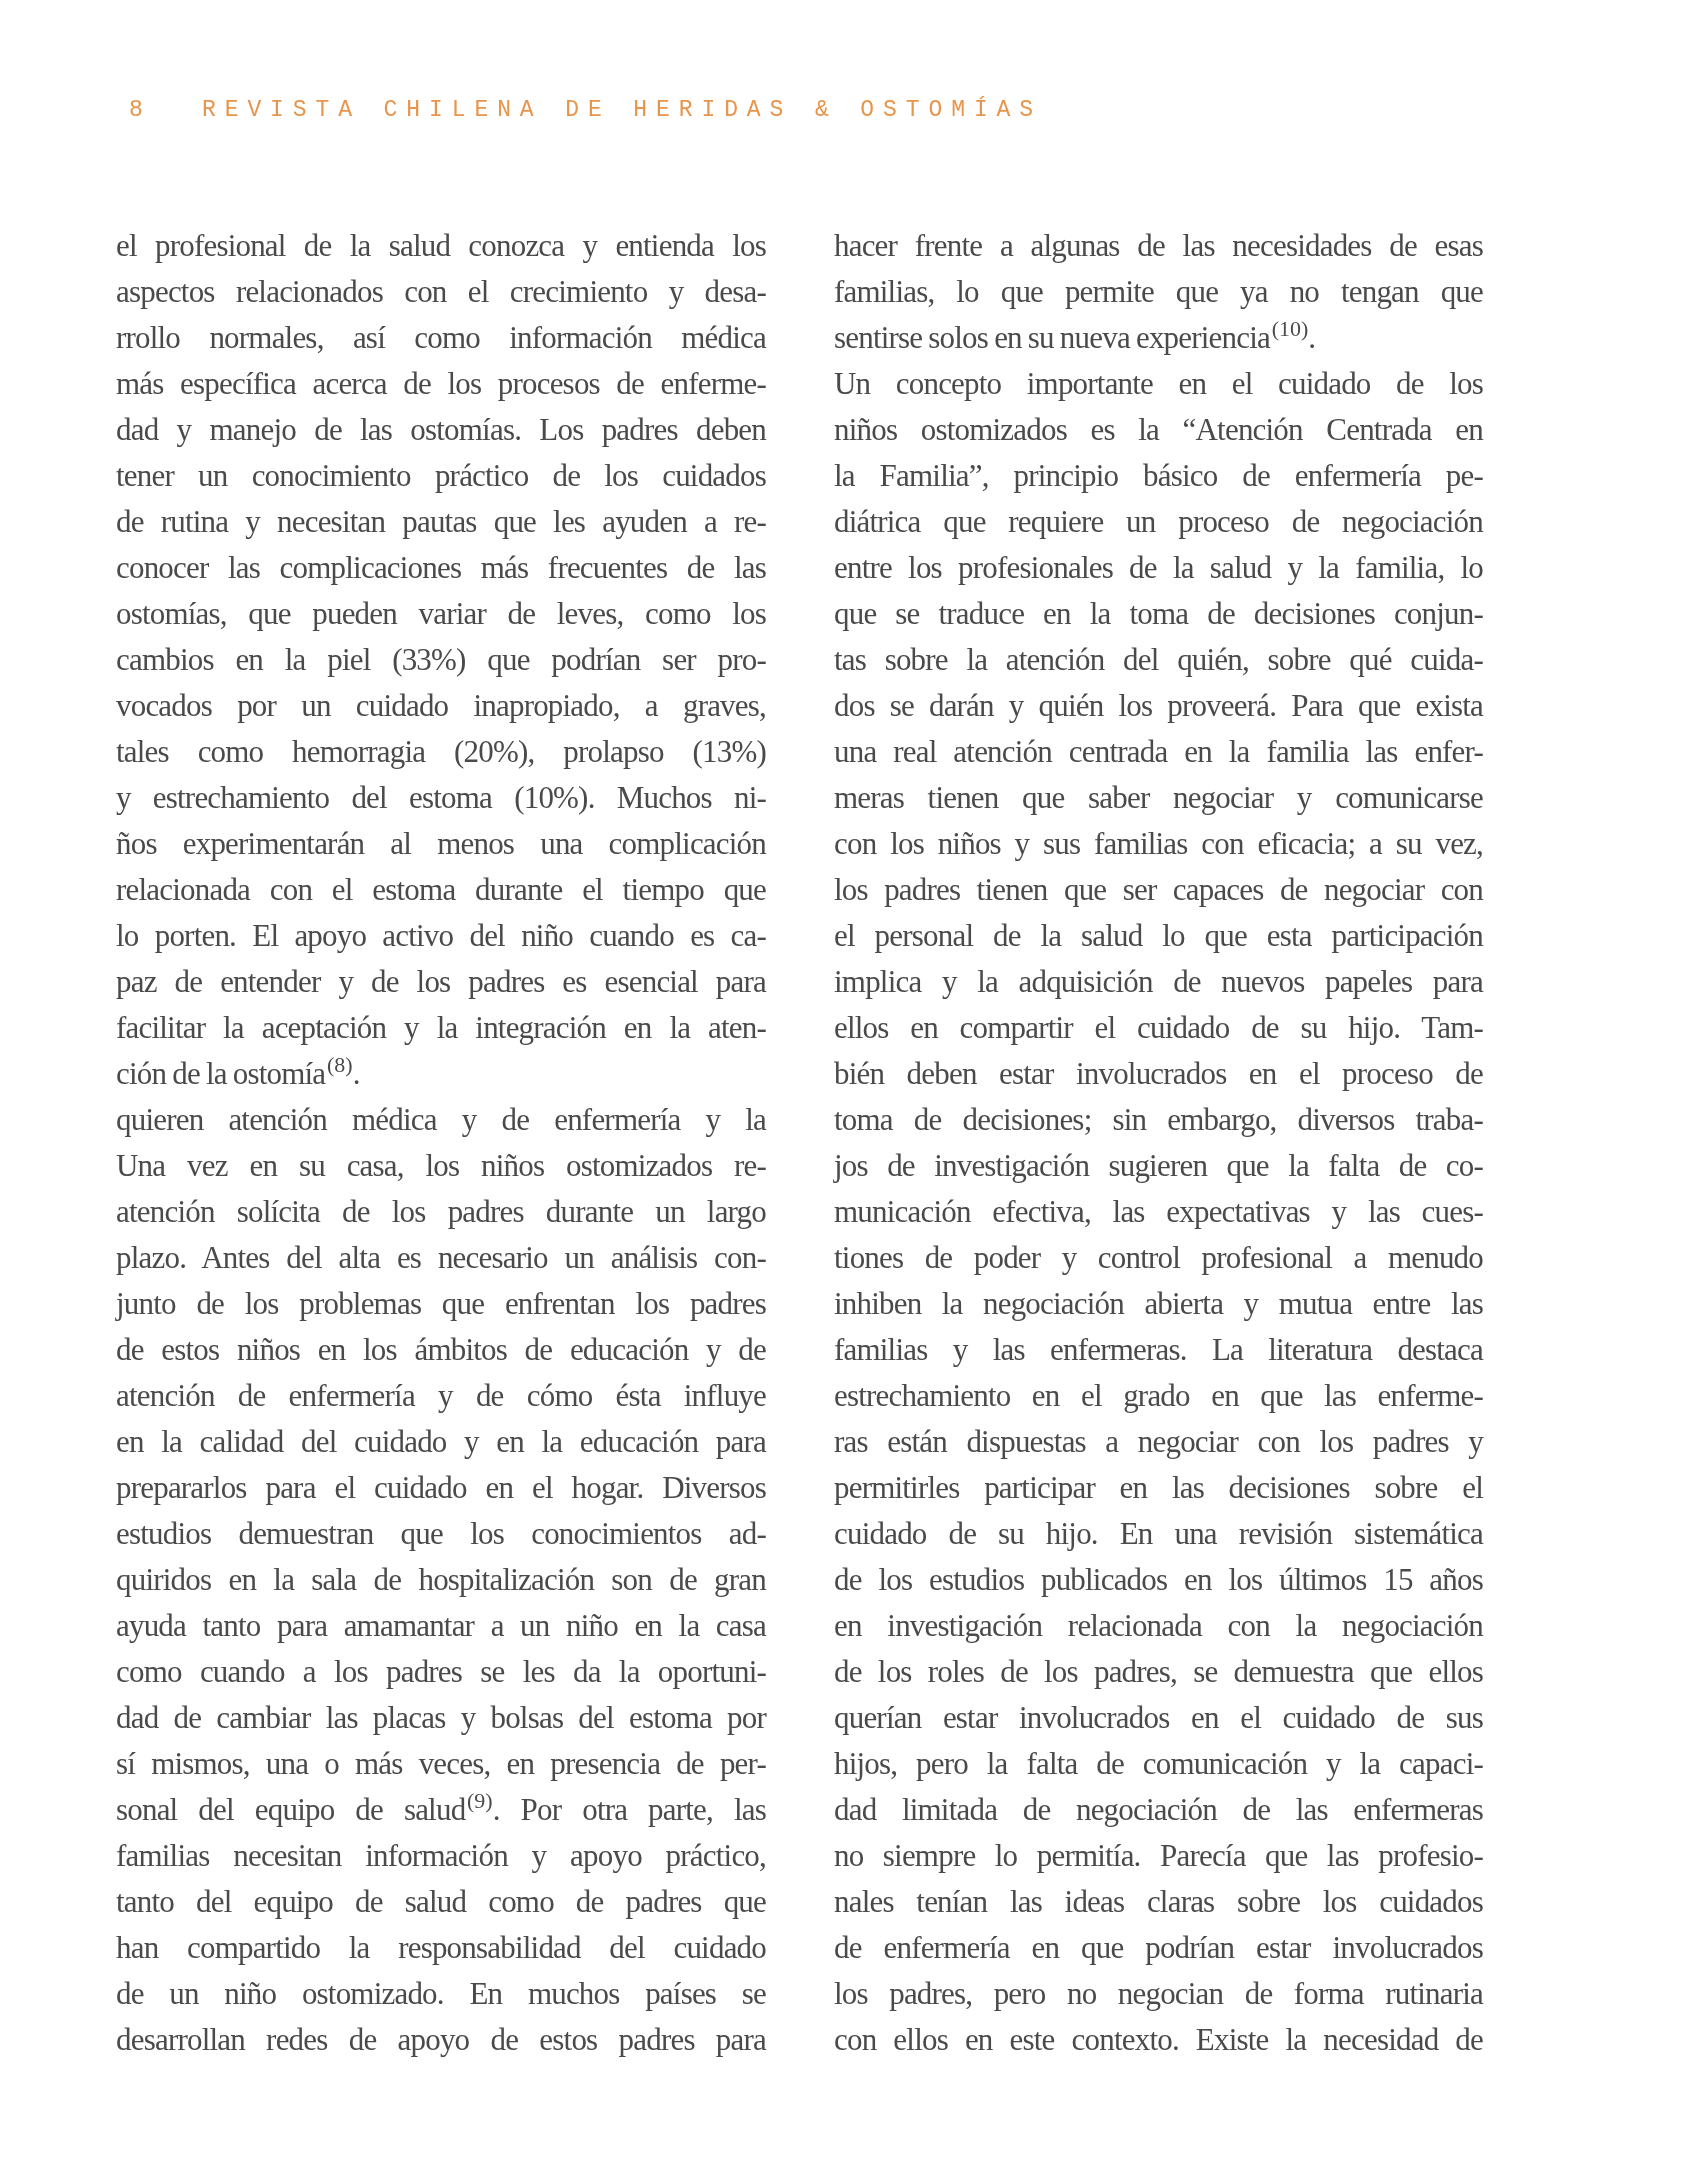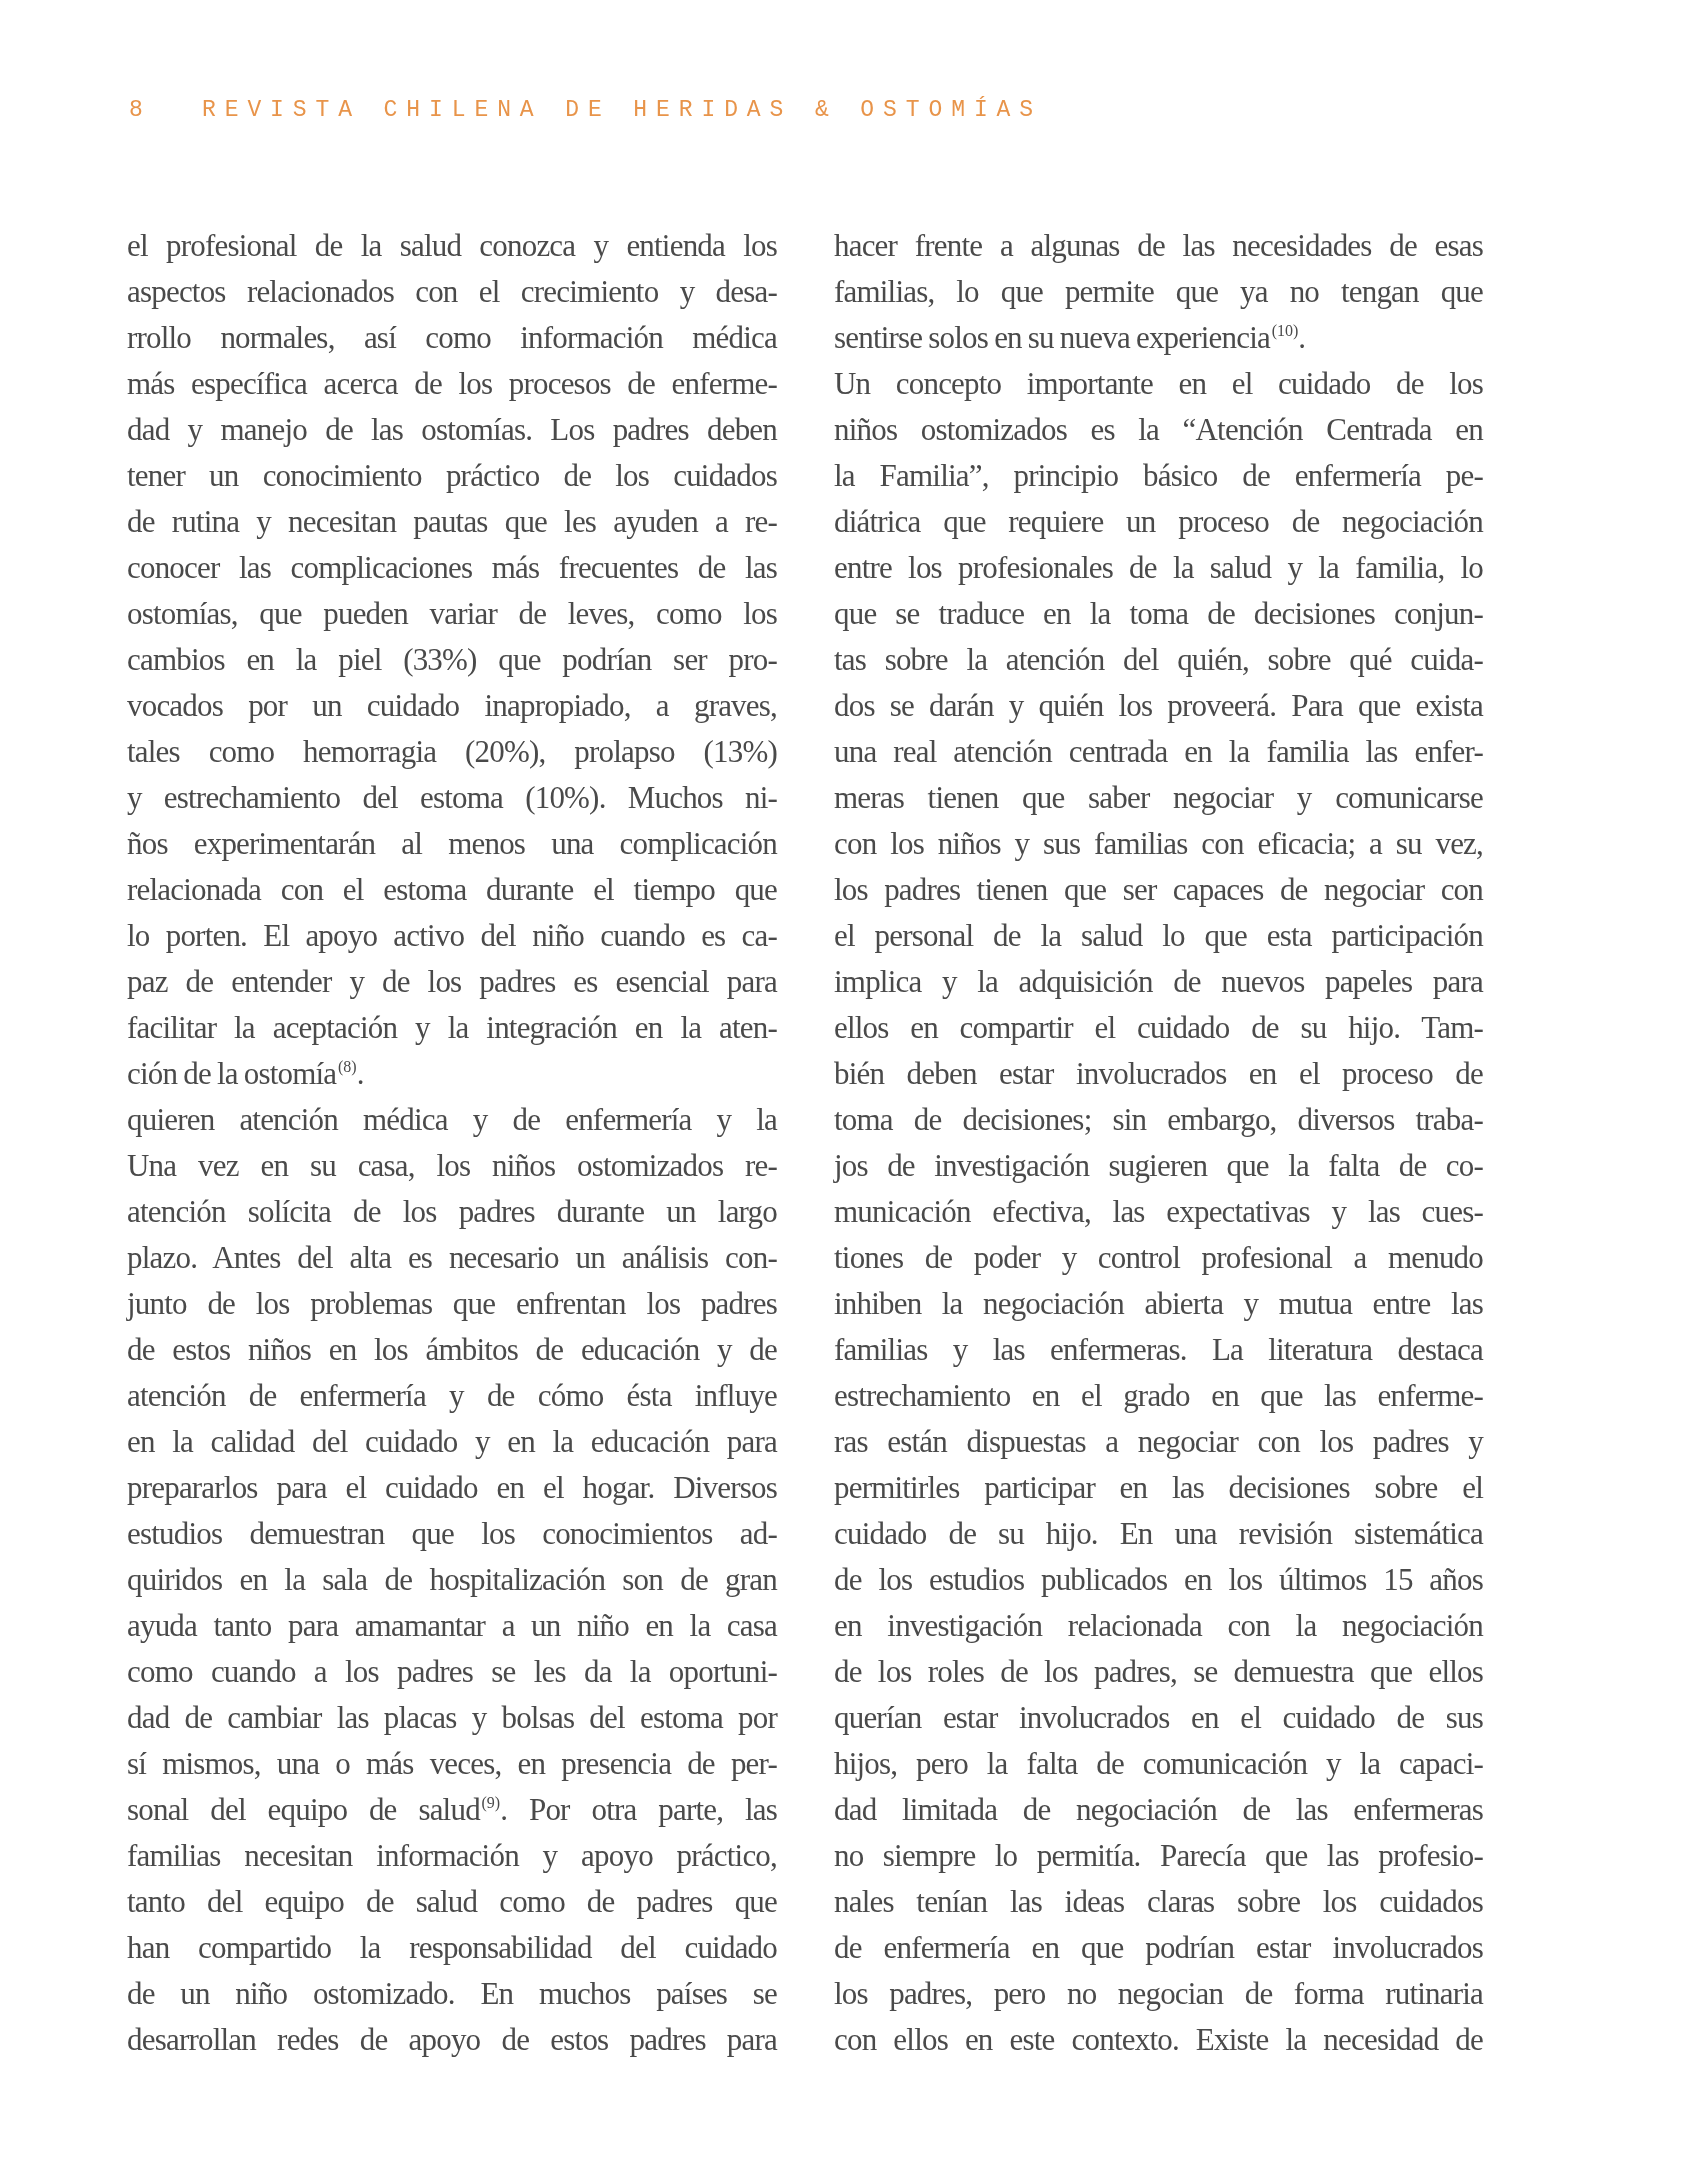--- a/index.html
+++ b/index.html
@@ -13,29 +13,29 @@
     margin-top: 48px;
   }
   .running-head .page-num { display: inline-block; width: 73px; }
   .running-head .journal { letter-spacing: 8.9px; }
   .column {
     position: absolute; top: 223px;
     font-family: "Liberation Serif", serif;
     font-size: 31px; color: #4a4a4a;
     letter-spacing: -0.8px; word-spacing: -0.9px;
   }
-  .col-left { left: 127px; width: 650px; }
+  .col-left { left: 116px; width: 650px; }
   .col-right { left: 834px; width: 649px; }
   .line {
     display: block; height: 46px; line-height: 46px;
     text-align: justify; text-align-last: justify;
     white-space: nowrap; overflow: visible;
   }
   .line.last { text-align-last: left; }
-  sup.ref { font-size: 16px; vertical-align: 0; position: relative; top: -12px; letter-spacing: 0; margin-left: 1.7px; }
+  sup.ref { font-size: 22px; vertical-align: 0; position: relative; top: -12px; letter-spacing: 0; margin-left: 1.7px; }
 </style>
 </head>
 <body>
 
 <div class="running-head">
   <span class="page-num">8</span><span class="journal">REVISTA CHILENA DE HERIDAS &amp; OSTOMÍAS</span>
 </div>
 
 <div class="column col-left">
     <span class="line"><span>el profesional de la salud conozca y entienda los</span></span>

